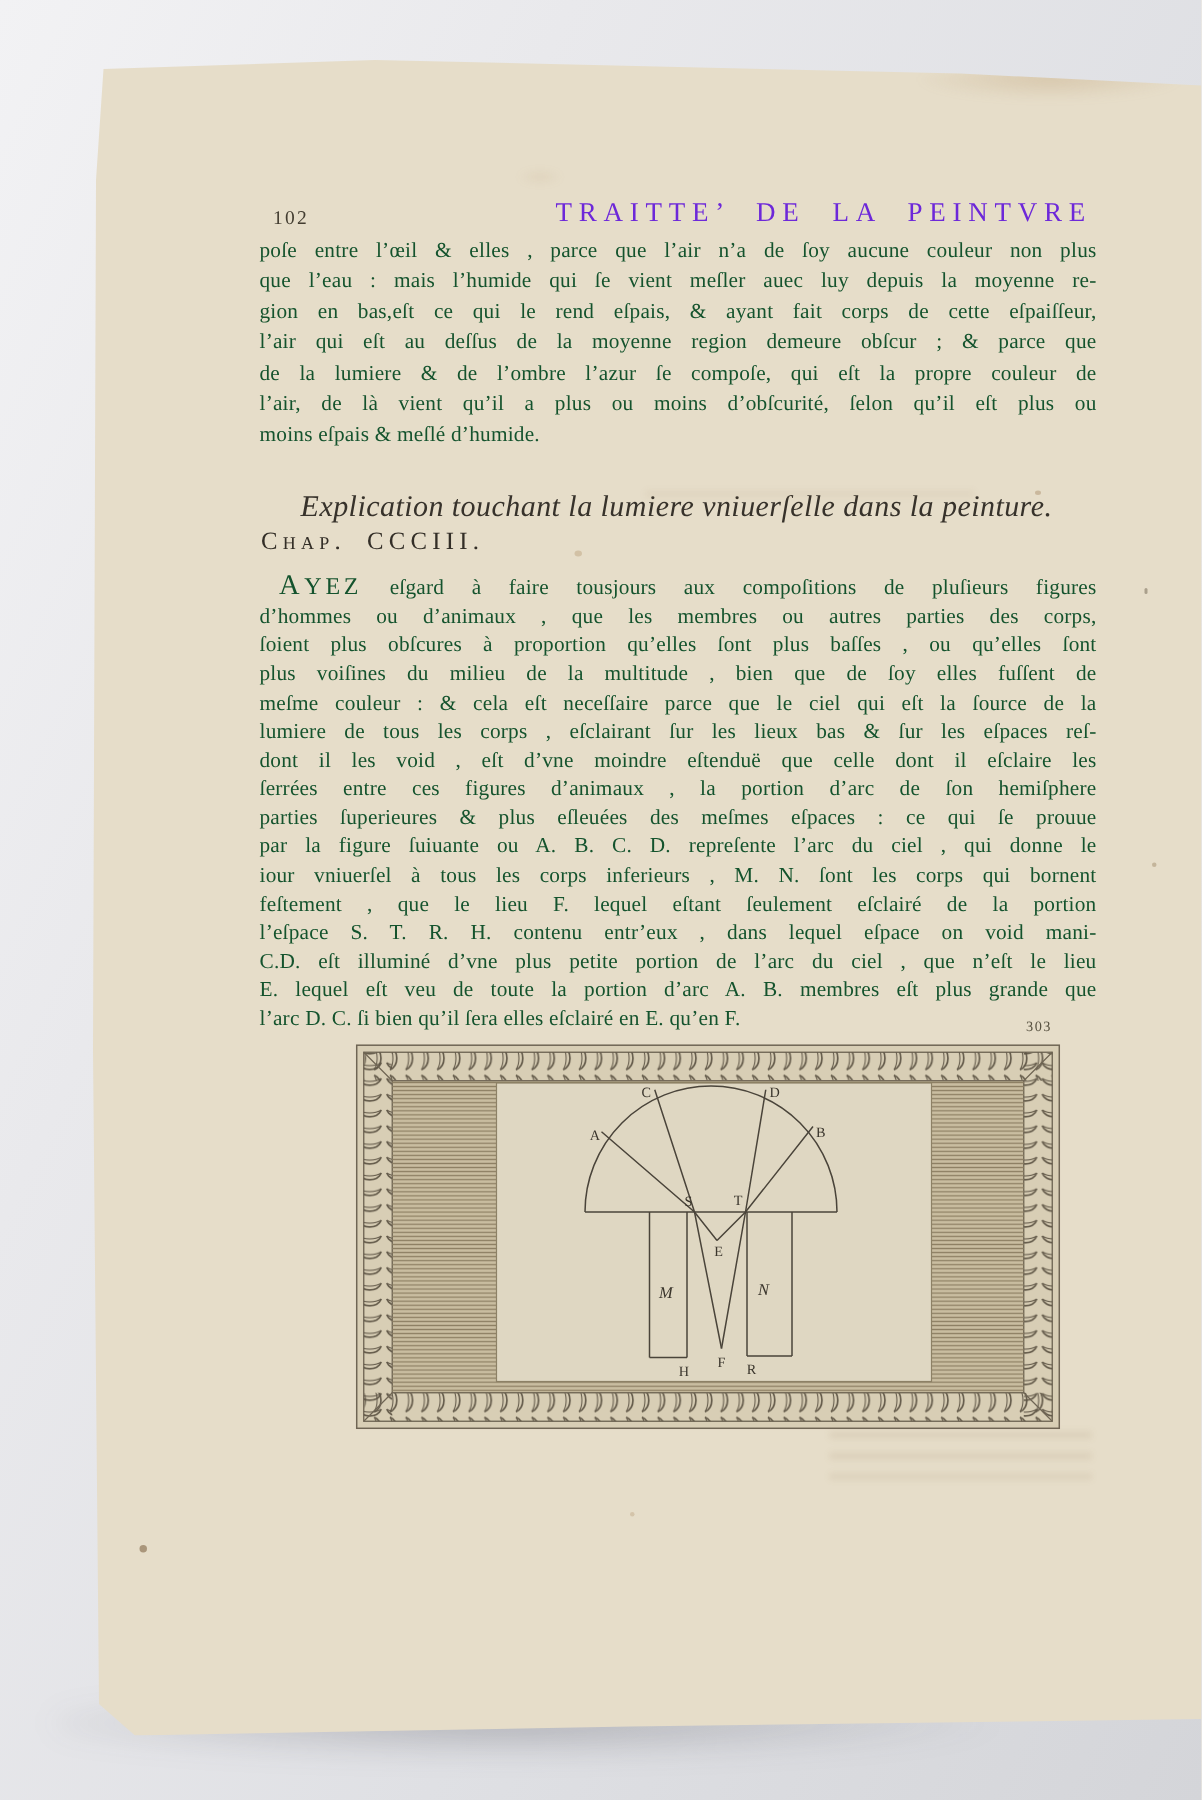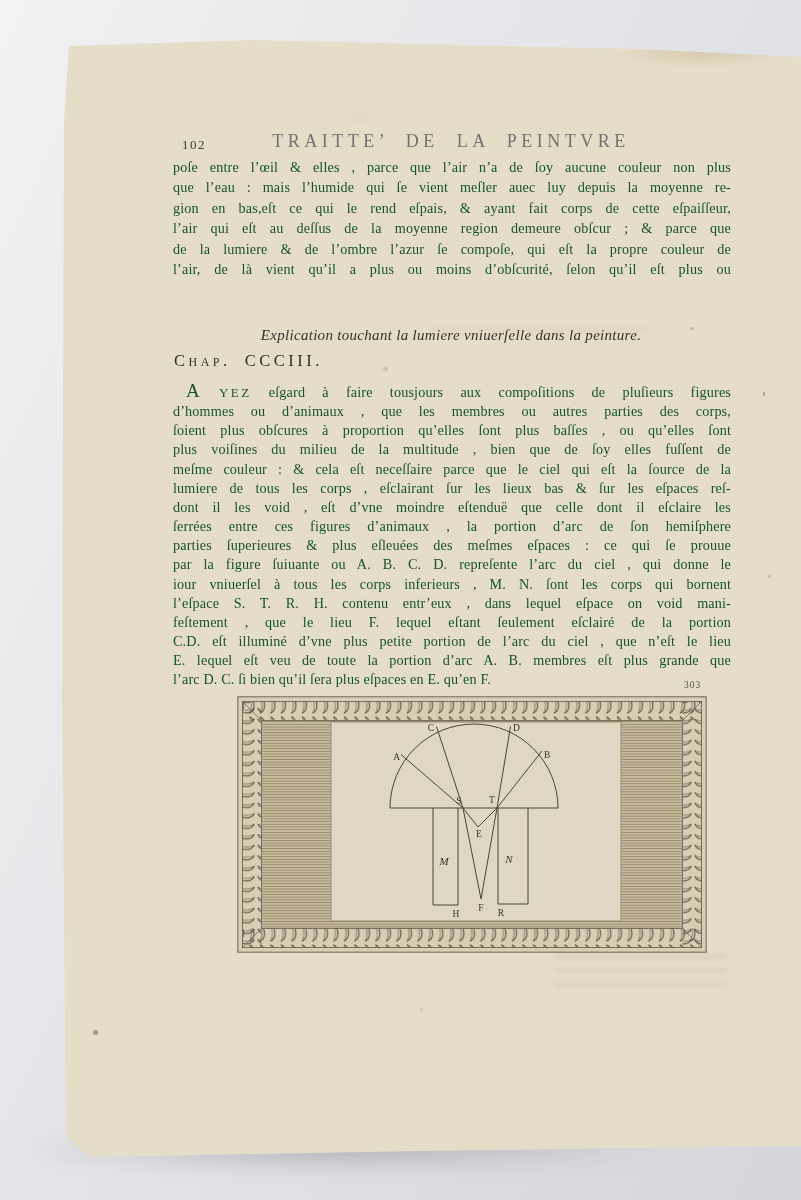--- a/index.html
+++ b/index.html
@@ -30,33 +30,33 @@
       linear-gradient(180deg,rgba(130,95,50,0.18) 0 5px,rgba(130,95,50,0) 30px),
       linear-gradient(0deg,rgba(120,88,48,0.16) 0 6px,rgba(120,88,48,0) 36px),
       linear-gradient(90deg,#c9b astonishing,#c9b astonishing),
       linear-gradient(90deg,#cbb999 0px,#dbceb2 34px,#e5dbc7 95px,#e9e0cd 210px,#e8dfcb 600px,#e1d7c1 755px,#ded3bc 801px);
     background-color:#e6ddc9;
   }
   .stain{position:absolute;border-radius:50%;pointer-events:none;}
   .stain.blur{filter:blur(3px);}
   .txt{position:absolute;color:#14532d;}
   .pagenum{left:182px;top:137px;font-size:13px;letter-spacing:1.5px;color:#433d31;}
-  .runtitle{left:174px;top:131px;width:554px;text-align:center;font-size:18px;letter-spacing:4.5px;word-spacing:9px;color:#737373;}
+  .runtitle{left:174px;top:131px;width:554px;text-align:right;font-size:18px;letter-spacing:4.5px;word-spacing:9px;color:#6d28d9;}
   .para{width:558px;font-size:14.2px;letter-spacing:0.15px;}
   .para .line{text-align:justify;text-align-last:justify;white-space:normal;}
   .para .line.last{text-align-last:left;}
   .para1{left:173px;top:157px;line-height:20.45px;}
   .para2{left:173px;top:381px;line-height:19.15px;}
-  .sect-head{left:174px;top:327px;width:554px;text-align:center;font-style:italic;font-size:15px;letter-spacing:0.3px;color:#37322b;}
+  .sect-head{left:174px;top:327px;width:554px;text-align:center;font-style:italic;font-size:20px;letter-spacing:0.3px;color:#37322b;}
   .chap{left:174px;top:351px;width:554px;font-size:16.5px;color:#332e27;}
   .chap-word{font-variant:small-caps;letter-spacing:3.5px;}
   .chap-num{letter-spacing:3.5px;margin-left:14px;}
   .firstline{text-indent:13px;}
   .lead-initial{font-size:19px;}
-  .lead-caps{text-transform:uppercase;font-size:13px;letter-spacing:2.5px;margin-left:19px;}
+  .lead-caps{text-transform:uppercase;font-size:16px;letter-spacing:2.5px;margin-left:3px;}
   .plate-num{left:684px;top:680px;font-size:9.5px;color:#56503f;letter-spacing:1px;}
   svg.plate{position:absolute;left:237px;top:696px;}
   .ghost{
     position:absolute;pointer-events:none;
     background:repeating-linear-gradient(0deg,rgba(146,118,80,0.20) 0 5px,rgba(0,0,0,0) 5px 14px);
     filter:blur(2px);
   }
 </style>
 </head>
 <body>
@@ -80,20 +80,21 @@
     <span class="txt pagenum">102</span>
     <div class="txt runtitle">TRAITTE’ DE LA PEINTVRE</div>
 
     <div class="txt para para1">
         <div class="line">poſe entre l’œil &amp; elles , parce que l’air n’a de ſoy aucune couleur non plus</div>
         <div class="line">que l’eau : mais l’humide qui ſe vient meſler auec luy depuis la moyenne re-</div>
         <div class="line">gion en bas,eſt ce qui le rend eſpais, &amp; ayant fait corps de cette eſpaiſſeur,</div>
         <div class="line">l’air qui eſt au deſſus de la moyenne region demeure obſcur ; &amp; parce que</div>
         <div class="line">de la lumiere &amp; de l’ombre l’azur ſe compoſe, qui eſt la propre couleur de</div>
         <div class="line">l’air, de là vient qu’il a plus ou moins d’obſcurité, ſelon qu’il eſt plus ou</div>
+        <div class="line last">moins eſpais &amp; meſlé d’humide.</div>
       </div>
 
     <div class="txt sect-head">Explication touchant la lumiere vniuerſelle dans la peinture.</div>
     <div class="txt chap">
       <span class="chap-word">Chap.</span><span class="chap-num">CCCIII.</span>
     </div>
 
     <div class="txt para para2">
       <div class="line firstline">
         <span class="lead-initial">A</span><span class="lead-caps">yez</span><span> eſgard à faire tousjours aux compoſitions de pluſieurs figures</span>
@@ -102,25 +103,25 @@
           <div class="line">d’hommes ou d’animaux , que les membres ou autres parties des corps,</div>
           <div class="line">ſoient plus obſcures à proportion qu’elles ſont plus baſſes , ou qu’elles ſont</div>
           <div class="line">plus voiſines du milieu de la multitude , bien que de ſoy elles fuſſent de</div>
           <div class="line">meſme couleur : &amp; cela eſt neceſſaire parce que le ciel qui eſt la ſource de la</div>
           <div class="line">lumiere de tous les corps , eſclairant ſur les lieux bas &amp; ſur les eſpaces reſ-</div>
           <div class="line">dont il les void , eſt d’vne moindre eſtenduë que celle dont il eſclaire les</div>
           <div class="line">ſerrées entre ces figures d’animaux , la portion d’arc de ſon hemiſphere</div>
           <div class="line">parties ſuperieures &amp; plus eſleuées des meſmes eſpaces : ce qui ſe prouue</div>
           <div class="line">par la figure ſuiuante ou A. B. C. D. repreſente l’arc du ciel , qui donne le</div>
           <div class="line">iour vniuerſel à tous les corps inferieurs , M. N. ſont les corps qui bornent</div>
+          <div class="line">feſtement , que le lieu F. lequel eſtant ſeulement eſclairé de la portion</div>
           <div class="line">l’eſpace S. T. R. H. contenu entr’eux , dans lequel eſpace on void mani-</div>
-          <div class="line">feſtement , que le lieu F. lequel eſtant ſeulement eſclairé de la portion</div>
           <div class="line">C.D. eſt illuminé d’vne plus petite portion de l’arc du ciel , que n’eſt le lieu</div>
           <div class="line">E. lequel eſt veu de toute la portion d’arc A. B. membres eſt plus grande que</div>
-          <div class="line last">l’arc D. C. ſi bien qu’il ſera plus eſpaces en E. qu’en F.</div>
+          <div class="line last">l’arc D. C. ſi bien qu’il ſera elles eſclairé en E. qu’en F.</div>
         </div>
     </div>
 
     <span class="txt plate-num">303</span>
 
     <svg class="plate" width="470" height="257" viewBox="0 0 470 257" xmlns="http://www.w3.org/2000/svg">
       <defs>
         <pattern id="hatchH" width="4" height="2.7" patternUnits="userSpaceOnUse">
           <path d="M0,1.35 H4" stroke="#8d7f63" stroke-width="0.85"></path>
         </pattern>

